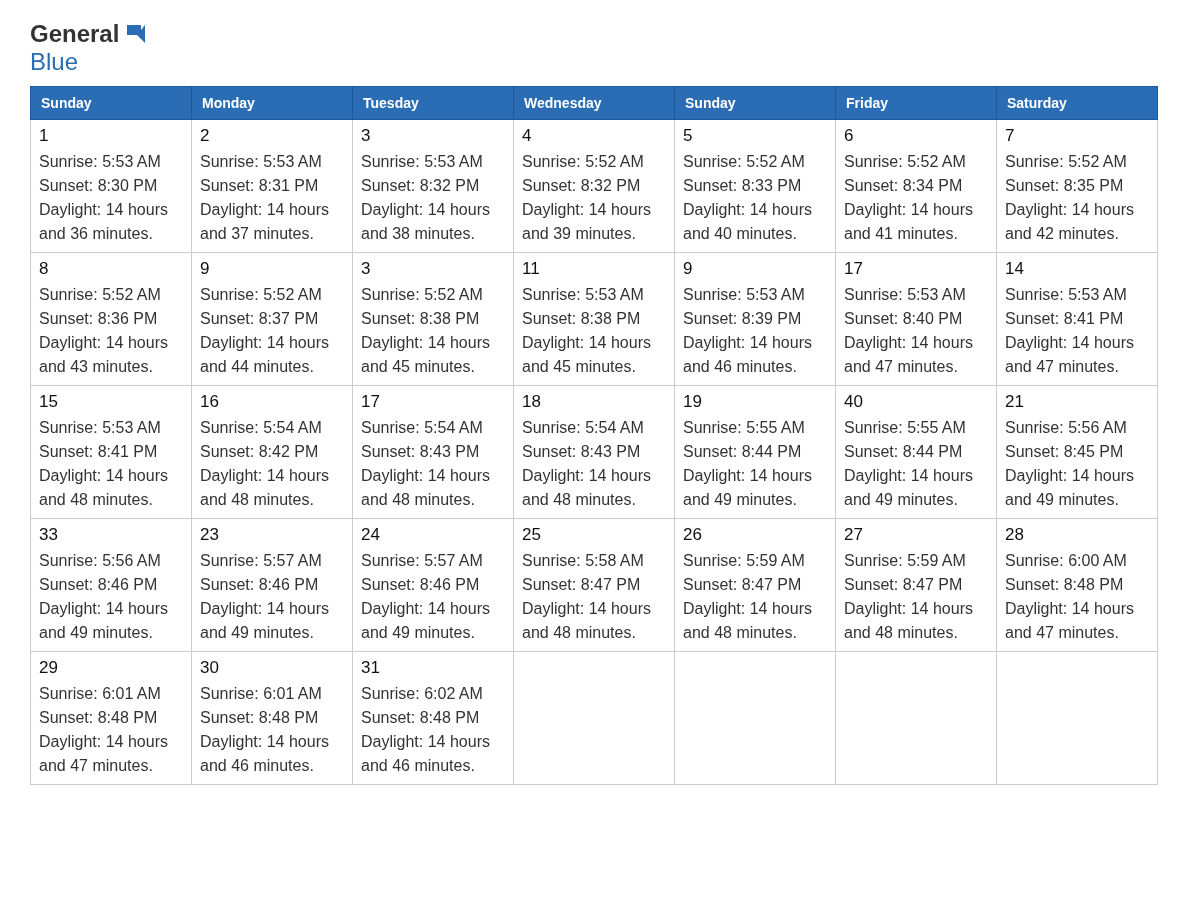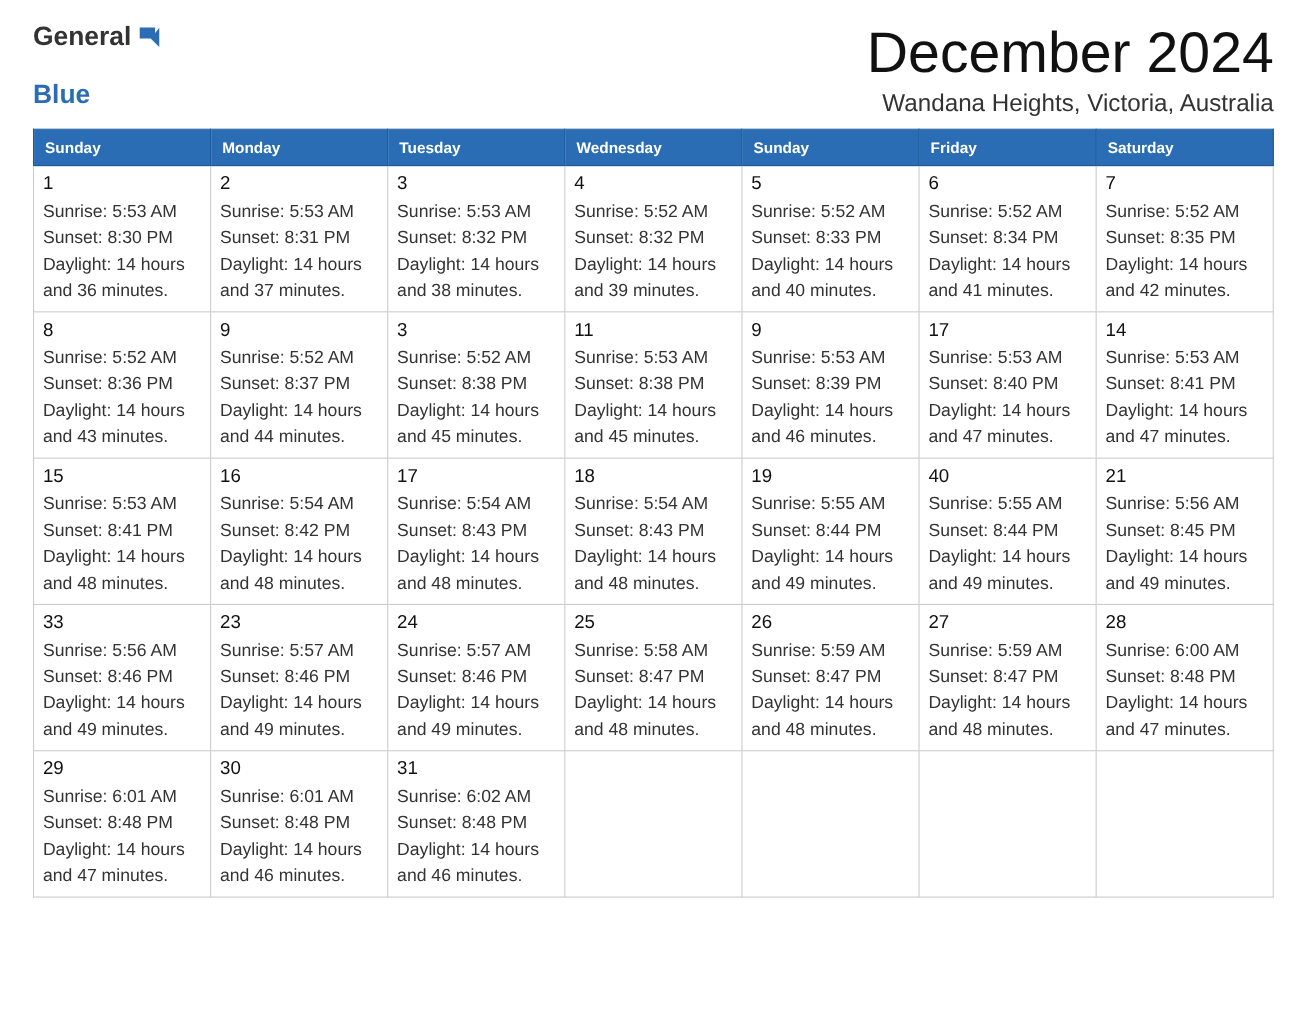--- a/index.html
+++ b/index.html
@@ -13,21 +13,20 @@
     .header {
       display: flex;
       align-items: flex-start;
       justify-content: space-between;
       margin-bottom: 10px;
     }
     .logo-container {
       display: flex;
       flex-direction: column;
       align-items: flex-start;
-      gap: 25px;
     }
     .logo-row {
       display: flex;
       align-items: center;
     }
     .title-block {
       text-align: right;
     }
     .calendar-title {
       font-size: 52px;
@@ -87,26 +86,22 @@
     <div class="logo-row">
       <span style="font-size:24px;font-weight:bold;color:#333;">General</span>
       <span style="display:inline-block;margin-left:4px;position:relative;top:0px;">
         <svg width="22" height="22" viewBox="0 0 22 22">
           <polygon points="4,4 18,4 18,14 4,14" fill="#2a6db5"></polygon>
           <polygon points="14,14 22,4 22,22" fill="#2a6db5"></polygon>
         </svg>
       </span>
     </div>
     <div>
-      <span style="font-size:24px;font-weight:bold;color:#2a6db5;">Blue</span>
+      <span style="font-size:24px;font-weight:normal;color:#2a6db5;">Blue</span>
     </div>
-  </div>
-  <div class="title-block">
-    <div class="calendar-title">December 2024</div>
-    <div class="calendar-subtitle">Wandana Heights, Victoria, Australia</div>
   </div>
 </div>
 
 <table class="calendar">
   <thead>
     <tr>
       <th>Sunday</th>
       <th>Monday</th>
       <th>Tuesday</th>
       <th>Wednesday</th>

